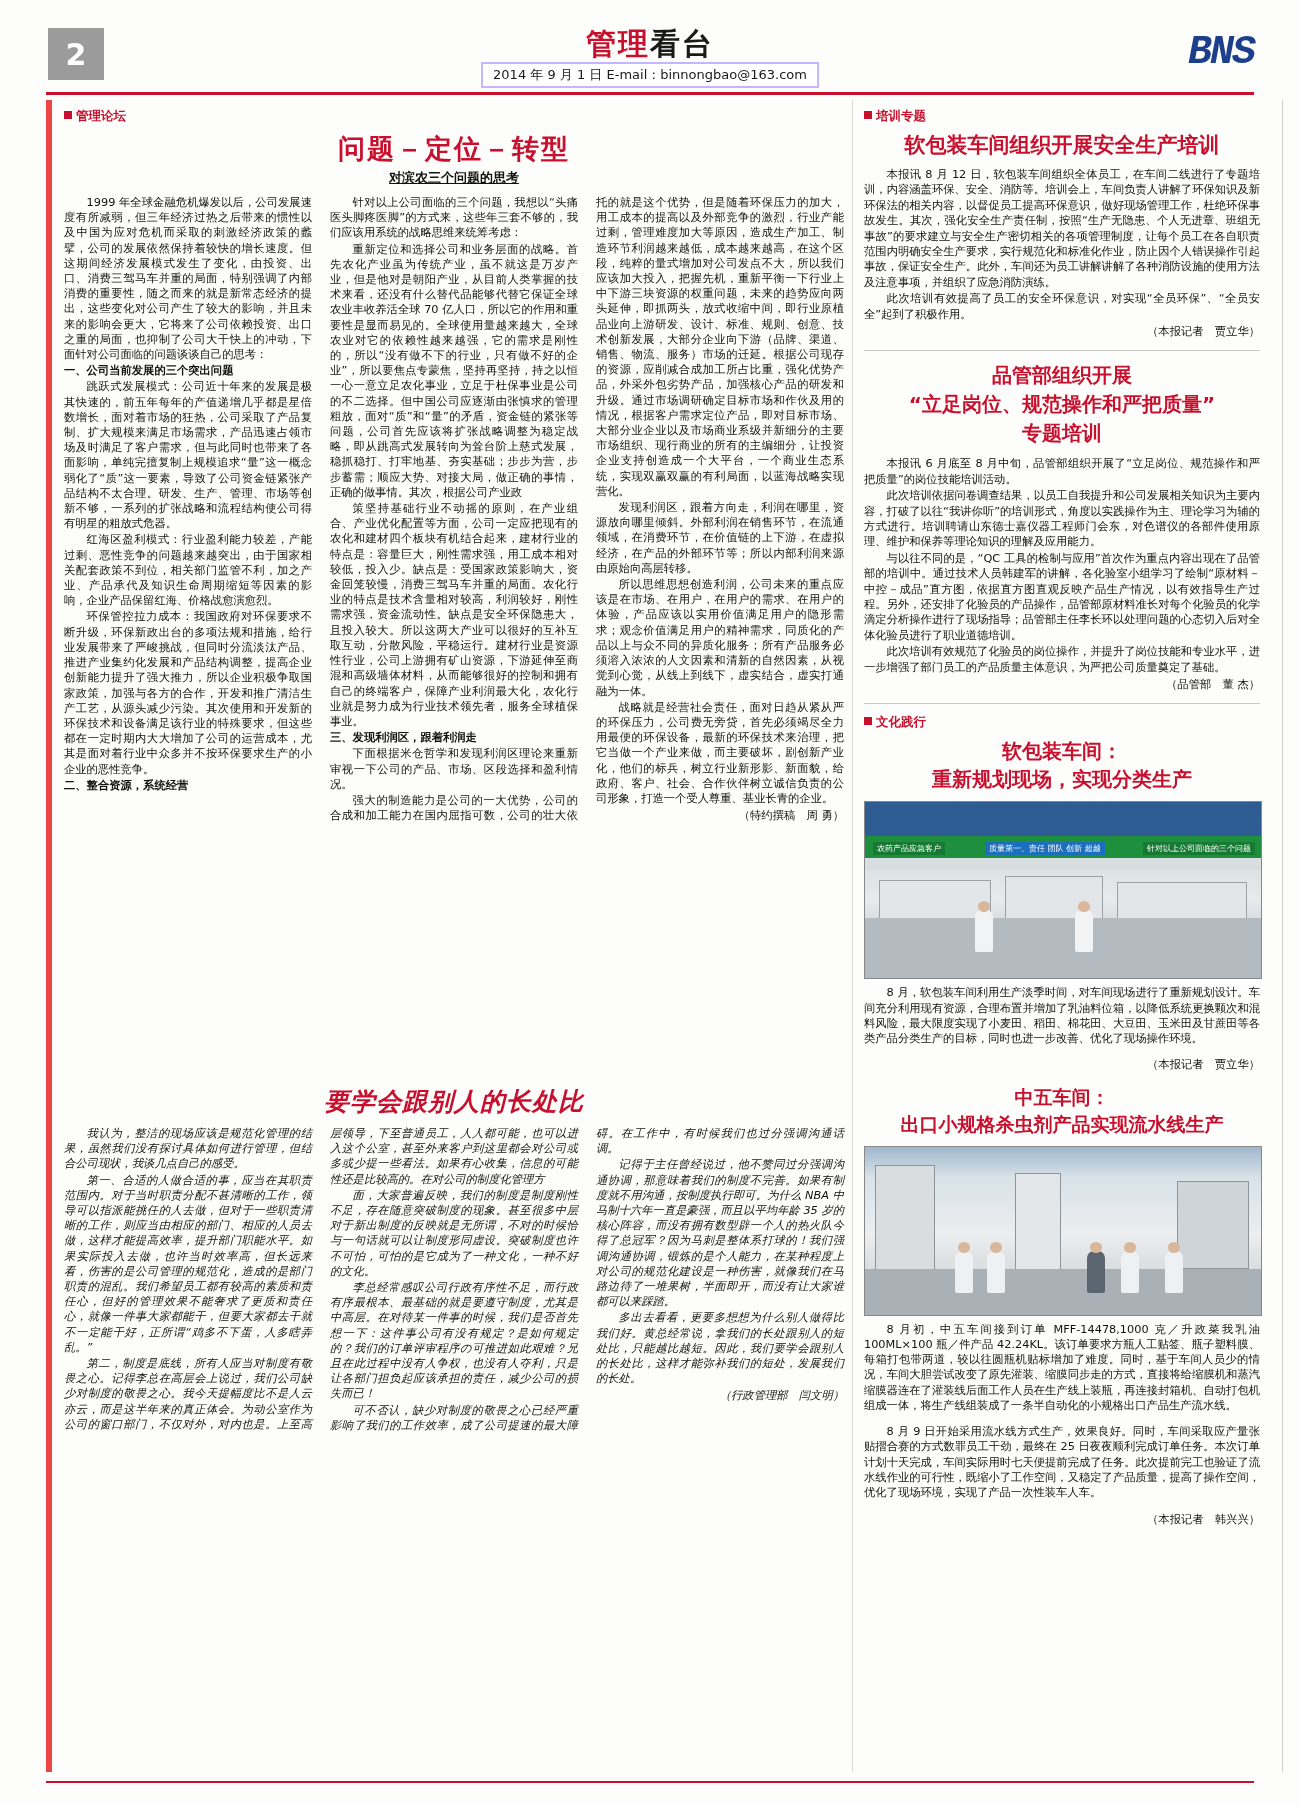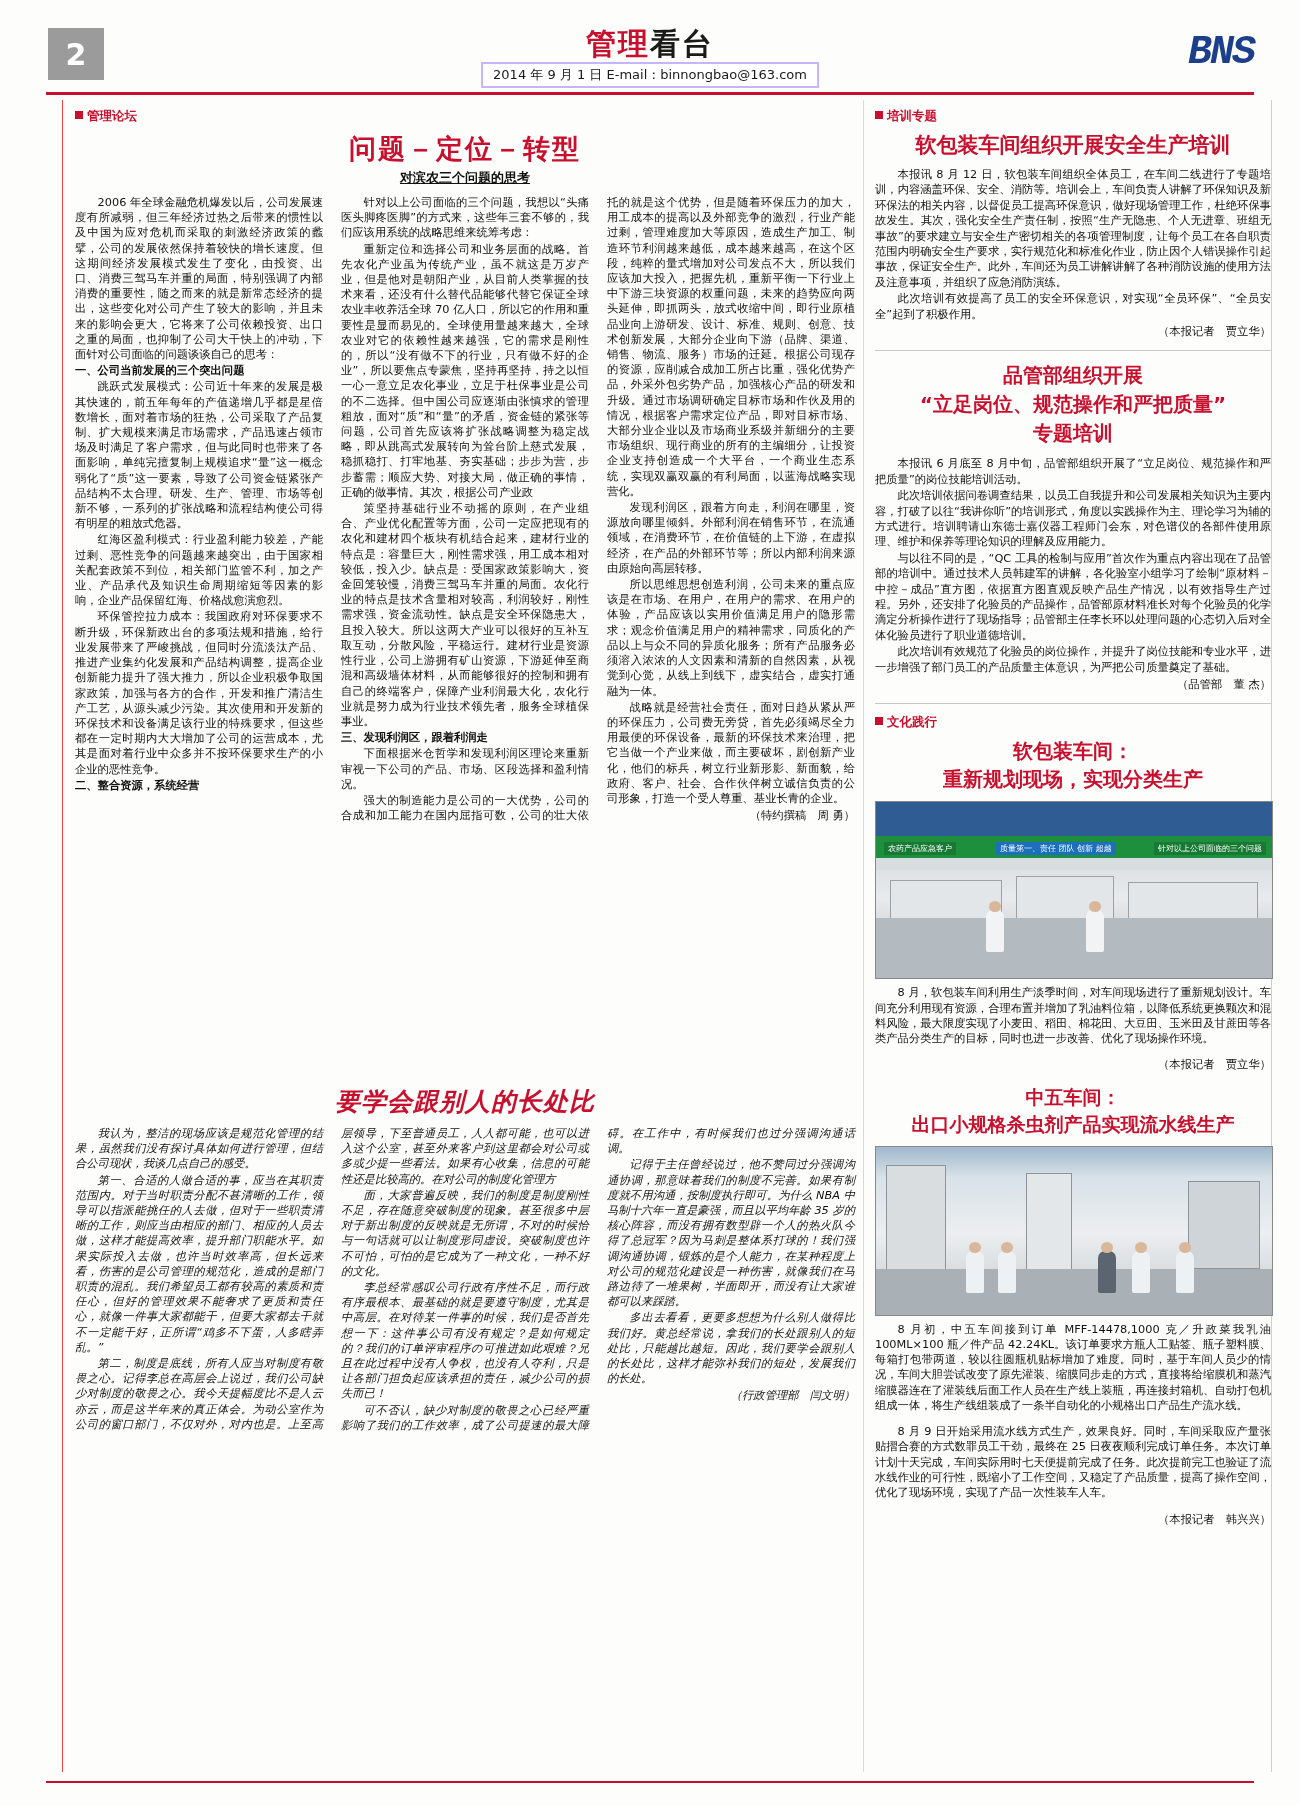--- a/index.html
+++ b/index.html
@@ -40,22 +40,22 @@
   .logo{
     position:absolute;right:46px;top:30px;
     font-size:40px;font-weight:bold;font-style:italic;
     color:#1b3f8b;letter-spacing:-2px;font-family:Liberation Mono, monospace;
   }
   .rule-top{
     position:absolute;left:46px;right:46px;top:92px;height:3px;background:#c8102e;
   }
   
   .body-wrap{
-    position:absolute;left:62px;top:100px;width:1208px;height:1672px;
-    border-left:1px solid #ef4444;border-right:1px solid #cfcfcf;
+    position:absolute;left:46px;top:100px;width:1208px;height:1672px;
+    border-left:6px solid #ef4444;border-right:1px solid #cfcfcf;padding-left:22px;
   }
   .col-div{
     position:absolute;top:0;bottom:0;width:1px;background:#d8d8d8;
   }
   
   .sec-head{
     font-size:12.5px;font-weight:bold;color:#c8102e;margin-bottom:6px;
   }
   .sec-head .bullet{
     display:inline-block;width:8px;height:8px;background:#c8102e;margin-right:4px;
@@ -139,21 +139,21 @@
   <div class="body-wrap">
     <div class="col-div" style="left:800px;"></div>
 
     <div class="artA">
       <div class="sec-head">
         <span class="bullet"></span><span>管理论坛</span>
       </div>
       <div class="headline">问题－定位－转型</div>
       <div class="subhead">对滨农三个问题的思考</div>
       <div class="colsA">
-        <p class="para">2006 年全球金融危机爆发以后，公司发展速度有所减弱，但三年经济过热之后带来的惯性以及中国为应对危机而采取的刺激经济政策的蠡擘，公司的发展依然保持着较快的增长速度。但这期间经济发展模式发生了变化，由投资、出口、消费三驾马车并重的局面，特别强调了内部消费的重要性，随之而来的就是新常态经济的提出，这些变化对公司产生了较大的影响，并且未来的影响会更大，它将来了公司依赖投资、出口之重的局面，也抑制了公司大干快上的冲动，下面针对公司面临的问题谈谈自己的思考：</p>
+        <p class="para">1999 年全球金融危机爆发以后，公司发展速度有所减弱，但三年经济过热之后带来的惯性以及中国为应对危机而采取的刺激经济政策的蠡擘，公司的发展依然保持着较快的增长速度。但这期间经济发展模式发生了变化，由投资、出口、消费三驾马车并重的局面，特别强调了内部消费的重要性，随之而来的就是新常态经济的提出，这些变化对公司产生了较大的影响，并且未来的影响会更大，它将来了公司依赖投资、出口之重的局面，也抑制了公司大干快上的冲动，下面针对公司面临的问题谈谈自己的思考：</p>
         <p class="para b nh">一、公司当前发展的三个突出问题</p>
         <p class="para">跳跃式发展模式：公司近十年来的发展是极其快速的，前五年每年的产值递增几乎都是星倍数增长，面对着市场的狂热，公司采取了产品复制、扩大规模来满足市场需求，产品迅速占领市场及时满足了客户需求，但与此同时也带来了各面影响，单纯完擅复制上规模追求“量”这一概念弱化了“质”这一要素，导致了公司资金链紧张产品结构不太合理。研发、生产、管理、市场等创新不够，一系列的扩张战略和流程结构使公司得有明星的粗放式危器。</p>
         <p class="para">红海区盈利模式：行业盈利能力较差，产能过剩、恶性竞争的问题越来越突出，由于国家相关配套政策不到位，相关部门监管不利，加之产业、产品承代及知识生命周期缩短等因素的影响，企业产品保留红海、价格战愈演愈烈。</p>
         <p class="para">环保管控拉力成本：我国政府对环保要求不断升级，环保新政出台的多项法规和措施，给行业发展带来了严峻挑战，但同时分流淡汰产品、推进产业集约化发展和产品结构调整，提高企业创新能力提升了强大推力，所以企业积极争取国家政策，加强与各方的合作，开发和推广清洁生产工艺，从源头减少污染。其次使用和开发新的环保技术和设备满足该行业的特殊要求，但这些都在一定时期内大大增加了公司的运营成本，尤其是面对着行业中众多并不按环保要求生产的小企业的恶性竞争。</p>
         <p class="para b nh">二、整合资源，系统经营</p>
         <p class="para">针对以上公司面临的三个问题，我想以“头痛医头脚疼医脚”的方式来，这些年三套不够的，我们应该用系统的战略思维来统筹考虑：</p>
         <p class="para">重新定位和选择公司和业务层面的战略。首先农化产业虽为传统产业，虽不就这是万岁产业，但是他对是朝阳产业，从目前人类掌握的技术来看，还没有什么替代品能够代替它保证全球农业丰收养活全球 70 亿人口，所以它的作用和重要性是显而易见的。全球使用量越来越大，全球农业对它的依赖性越来越强，它的需求是刚性的，所以“没有做不下的行业，只有做不好的企业”，所以要焦点专蒙焦，坚持再坚持，持之以恒一心一意立足农化事业，立足于杜保事业是公司的不二选择。但中国公司应逐渐由张慎求的管理粗放，面对“质”和“量”的矛盾，资金链的紧张等问题，公司首先应该将扩张战略调整为稳定战略，即从跳高式发展转向为耸台阶上慈式发展，稳抓稳打、打牢地基、夯实基础；步步为营，步步蓄需；顺应大势、对接大局，做正确的事情，正确的做事情。其次，根据公司产业政</p>
         <p class="para">策坚持基础行业不动摇的原则，在产业组合、产业优化配置等方面，公司一定应把现有的农化和建材四个板块有机结合起来，建材行业的特点是：容量巨大，刚性需求强，用工成本相对较低，投入少。缺点是：受国家政策影响大，资金回笼较慢，消费三驾马车并重的局面。农化行业的特点是技术含量相对较高，利润较好，刚性需求强，资金流动性。缺点是安全环保隐患大，且投入较大。所以这两大产业可以很好的互补互取互动，分散风险，平稳运行。建材行业是资源性行业，公司上游拥有矿山资源，下游延伸至商混和高级墙体材料，从而能够很好的控制和拥有自己的终端客户，保障产业利润最大化，农化行业就是努力成为行业技术领先者，服务全球植保事业。</p>
         <p class="para b nh">三、发现利润区，跟着利润走</p>
         <p class="para">下面根据米仓哲学和发现利润区理论来重新审视一下公司的产品、市场、区段选择和盈利情况。</p>

